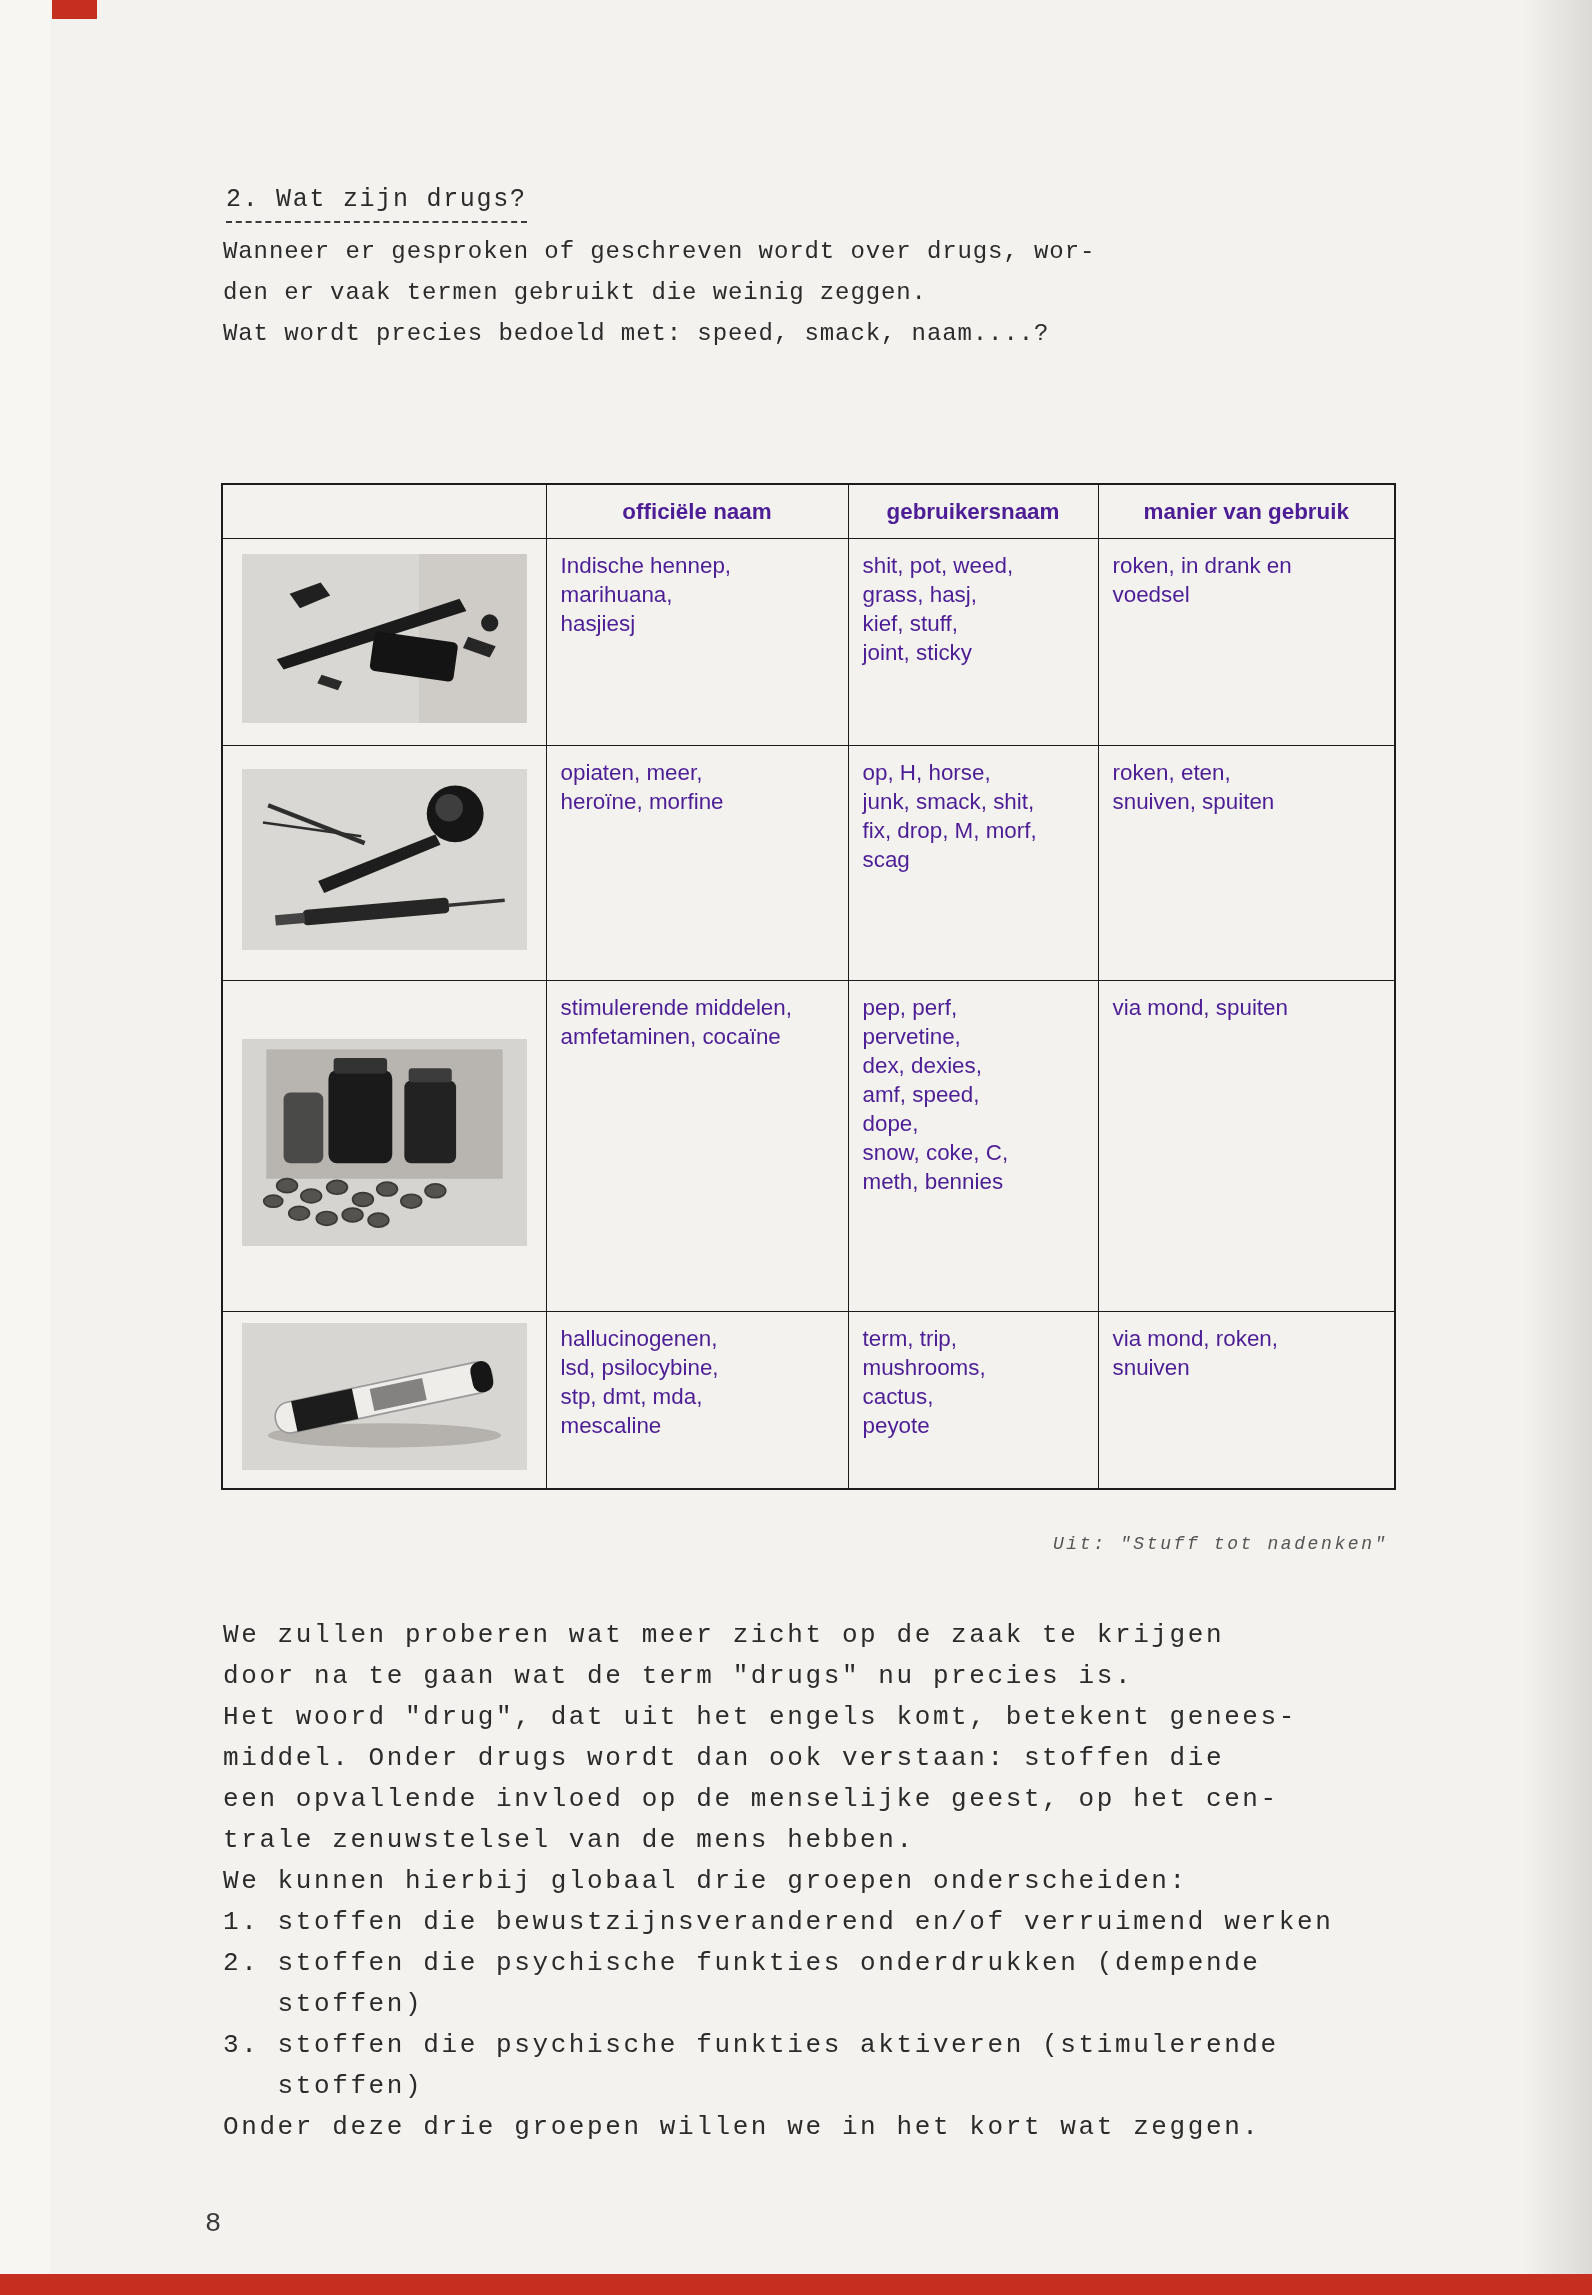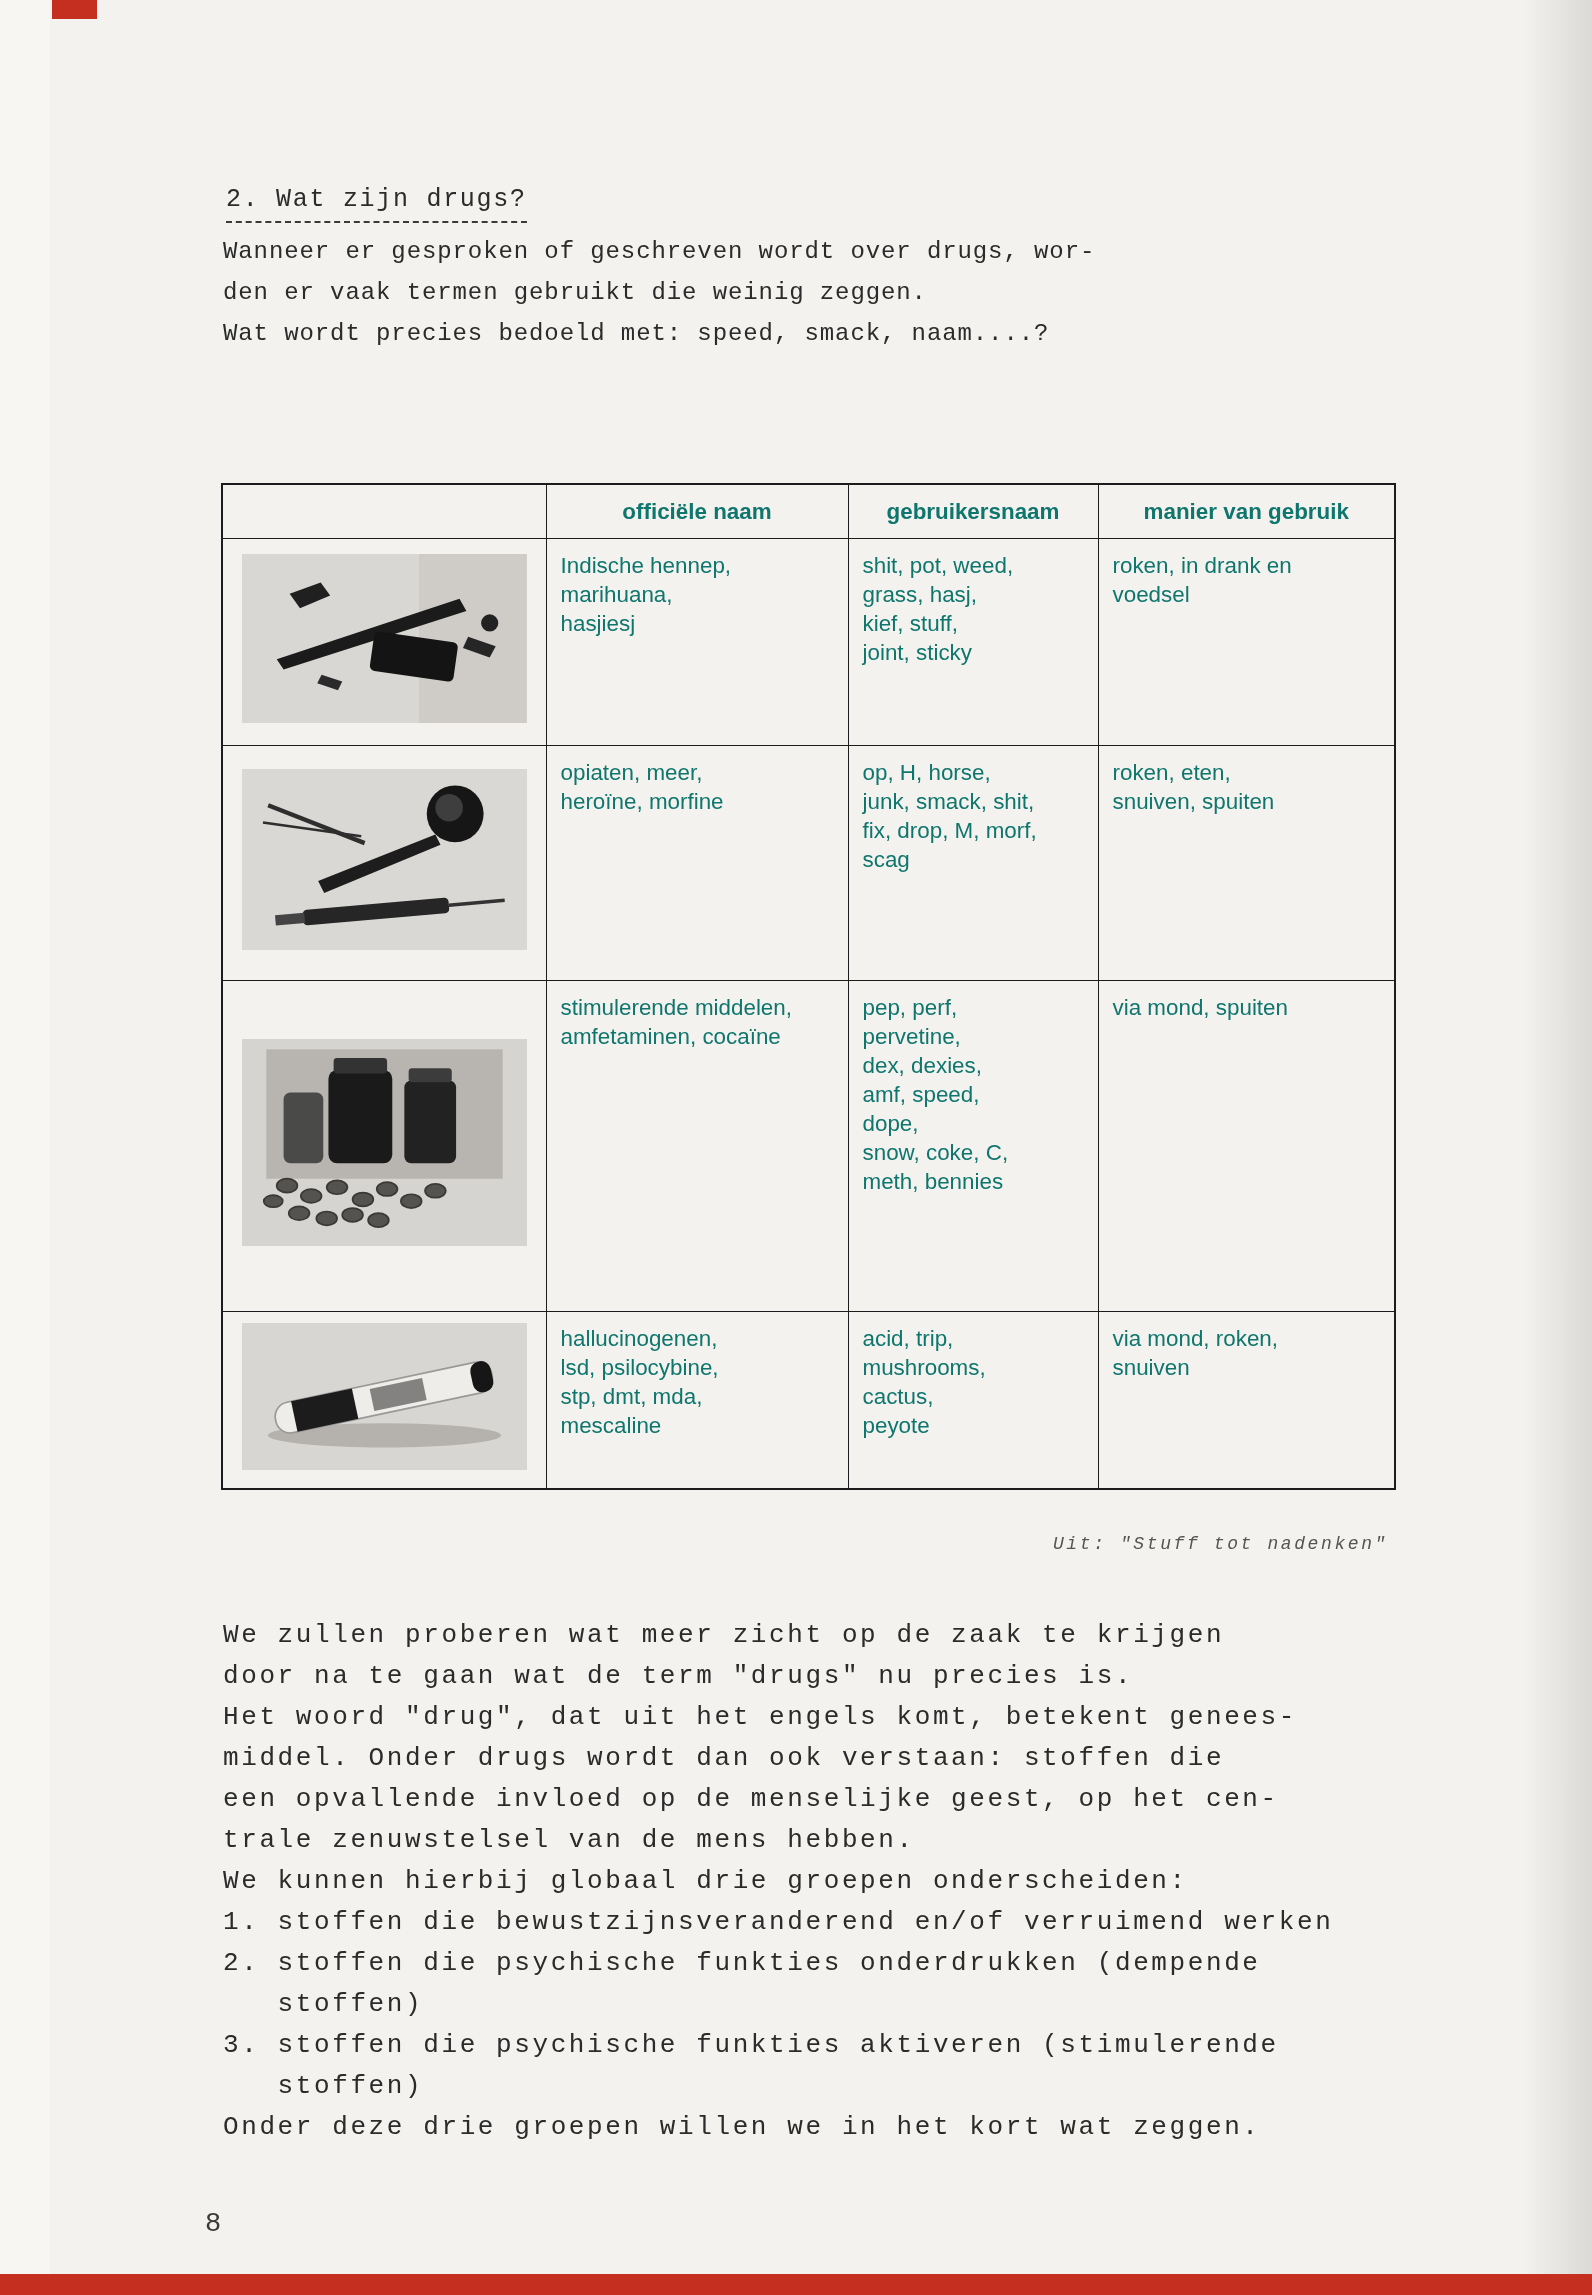--- a/index.html
+++ b/index.html
@@ -23,21 +23,21 @@
     font-size:25px; letter-spacing:1.7px; font-weight:normal;
     border-bottom:2.6px dashed #3a3a3a; padding-bottom:7px;
   }
   .intro { position:absolute; left:223px; top:231px; font-size:24px; line-height:41px; letter-spacing:0.9px; }
   .intro div { white-space:pre; }
 
   table.drugs {
     position:absolute; left:221px; top:483px;
     width:1174px; border-collapse:collapse; table-layout:fixed;
     font-family:"Liberation Sans", sans-serif;
-    font-size:22.4px; line-height:29px; color:#0f766e;
+    font-size:22.4px; line-height:29px; color:#4c1d95;
     border:2.6px solid #1c1c1c;
   }
   table.drugs th, table.drugs td { border:1.7px solid #1c1c1c; vertical-align:top; padding:12px 10.4px 8.6px 14px; }
   table.drugs th { font-weight:bold; text-align:center; height:29px; vertical-align:middle; padding:7px 3.5px; }
   table.drugs td.photo-cell { text-align:center; vertical-align:middle; padding:7px; }
   td.pre { white-space:pre-line; }
   col.c-img { width:324px; } col.c-off { width:302px; } col.c-usr { width:250px; } col.c-use { width:297px; }
 
   .caption {
     position:absolute; left:221px; top:1534px; width:1167px;
@@ -179,21 +179,21 @@
             <rect x="58" y="68" width="72" height="36" fill="#1c1c1c"></rect>
             <rect x="150" y="73" width="62" height="26" fill="#2a2a2a" opacity="0.55"></rect>
             <rect x="268" y="68" width="24" height="36" rx="11" fill="#161616"></rect>
           </g>
         </svg>
       </td>
       <td class="pre">hallucinogenen,
 lsd, psilocybine,
 stp, dmt, mda,
 mescaline</td>
-      <td class="pre">acid, trip,
+      <td class="pre">term, trip,
 mushrooms,
 cactus,
 peyote</td>
       <td class="pre">via mond, roken,
 snuiven</td>
     </tr>
   </tbody>
     </table>
 
   <div class="caption">Uit: "Stuff tot nadenken"</div>

